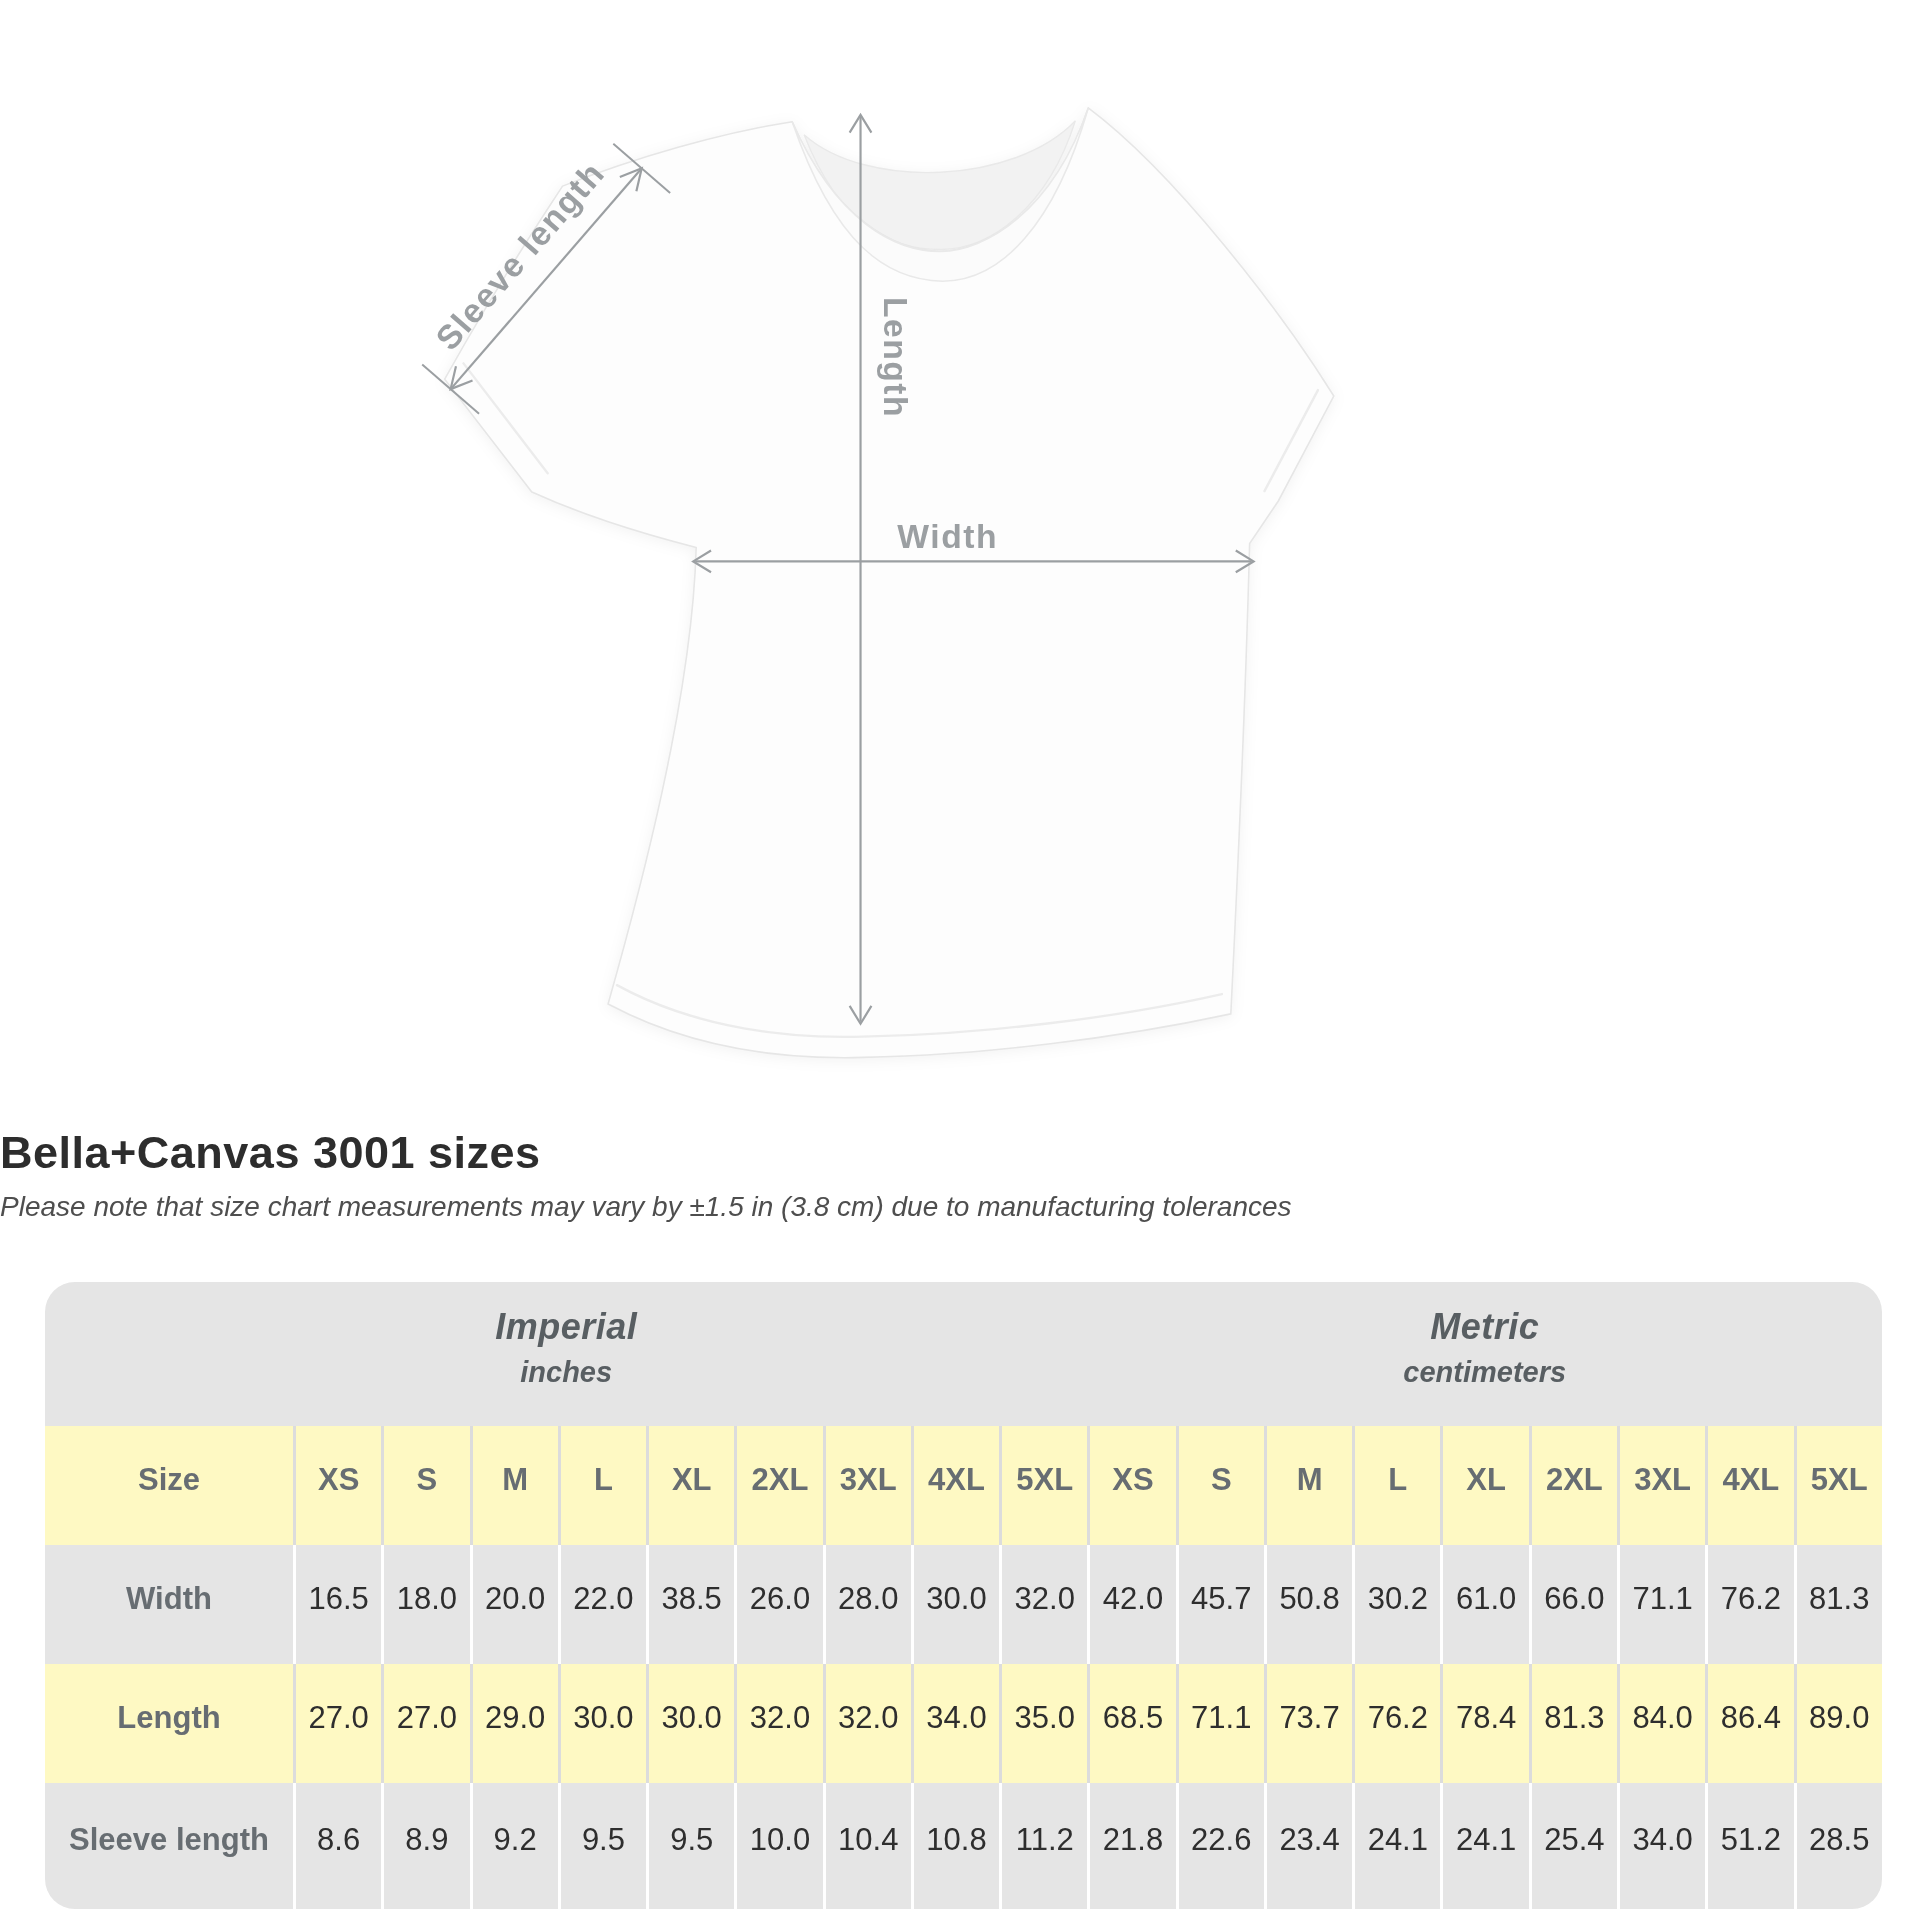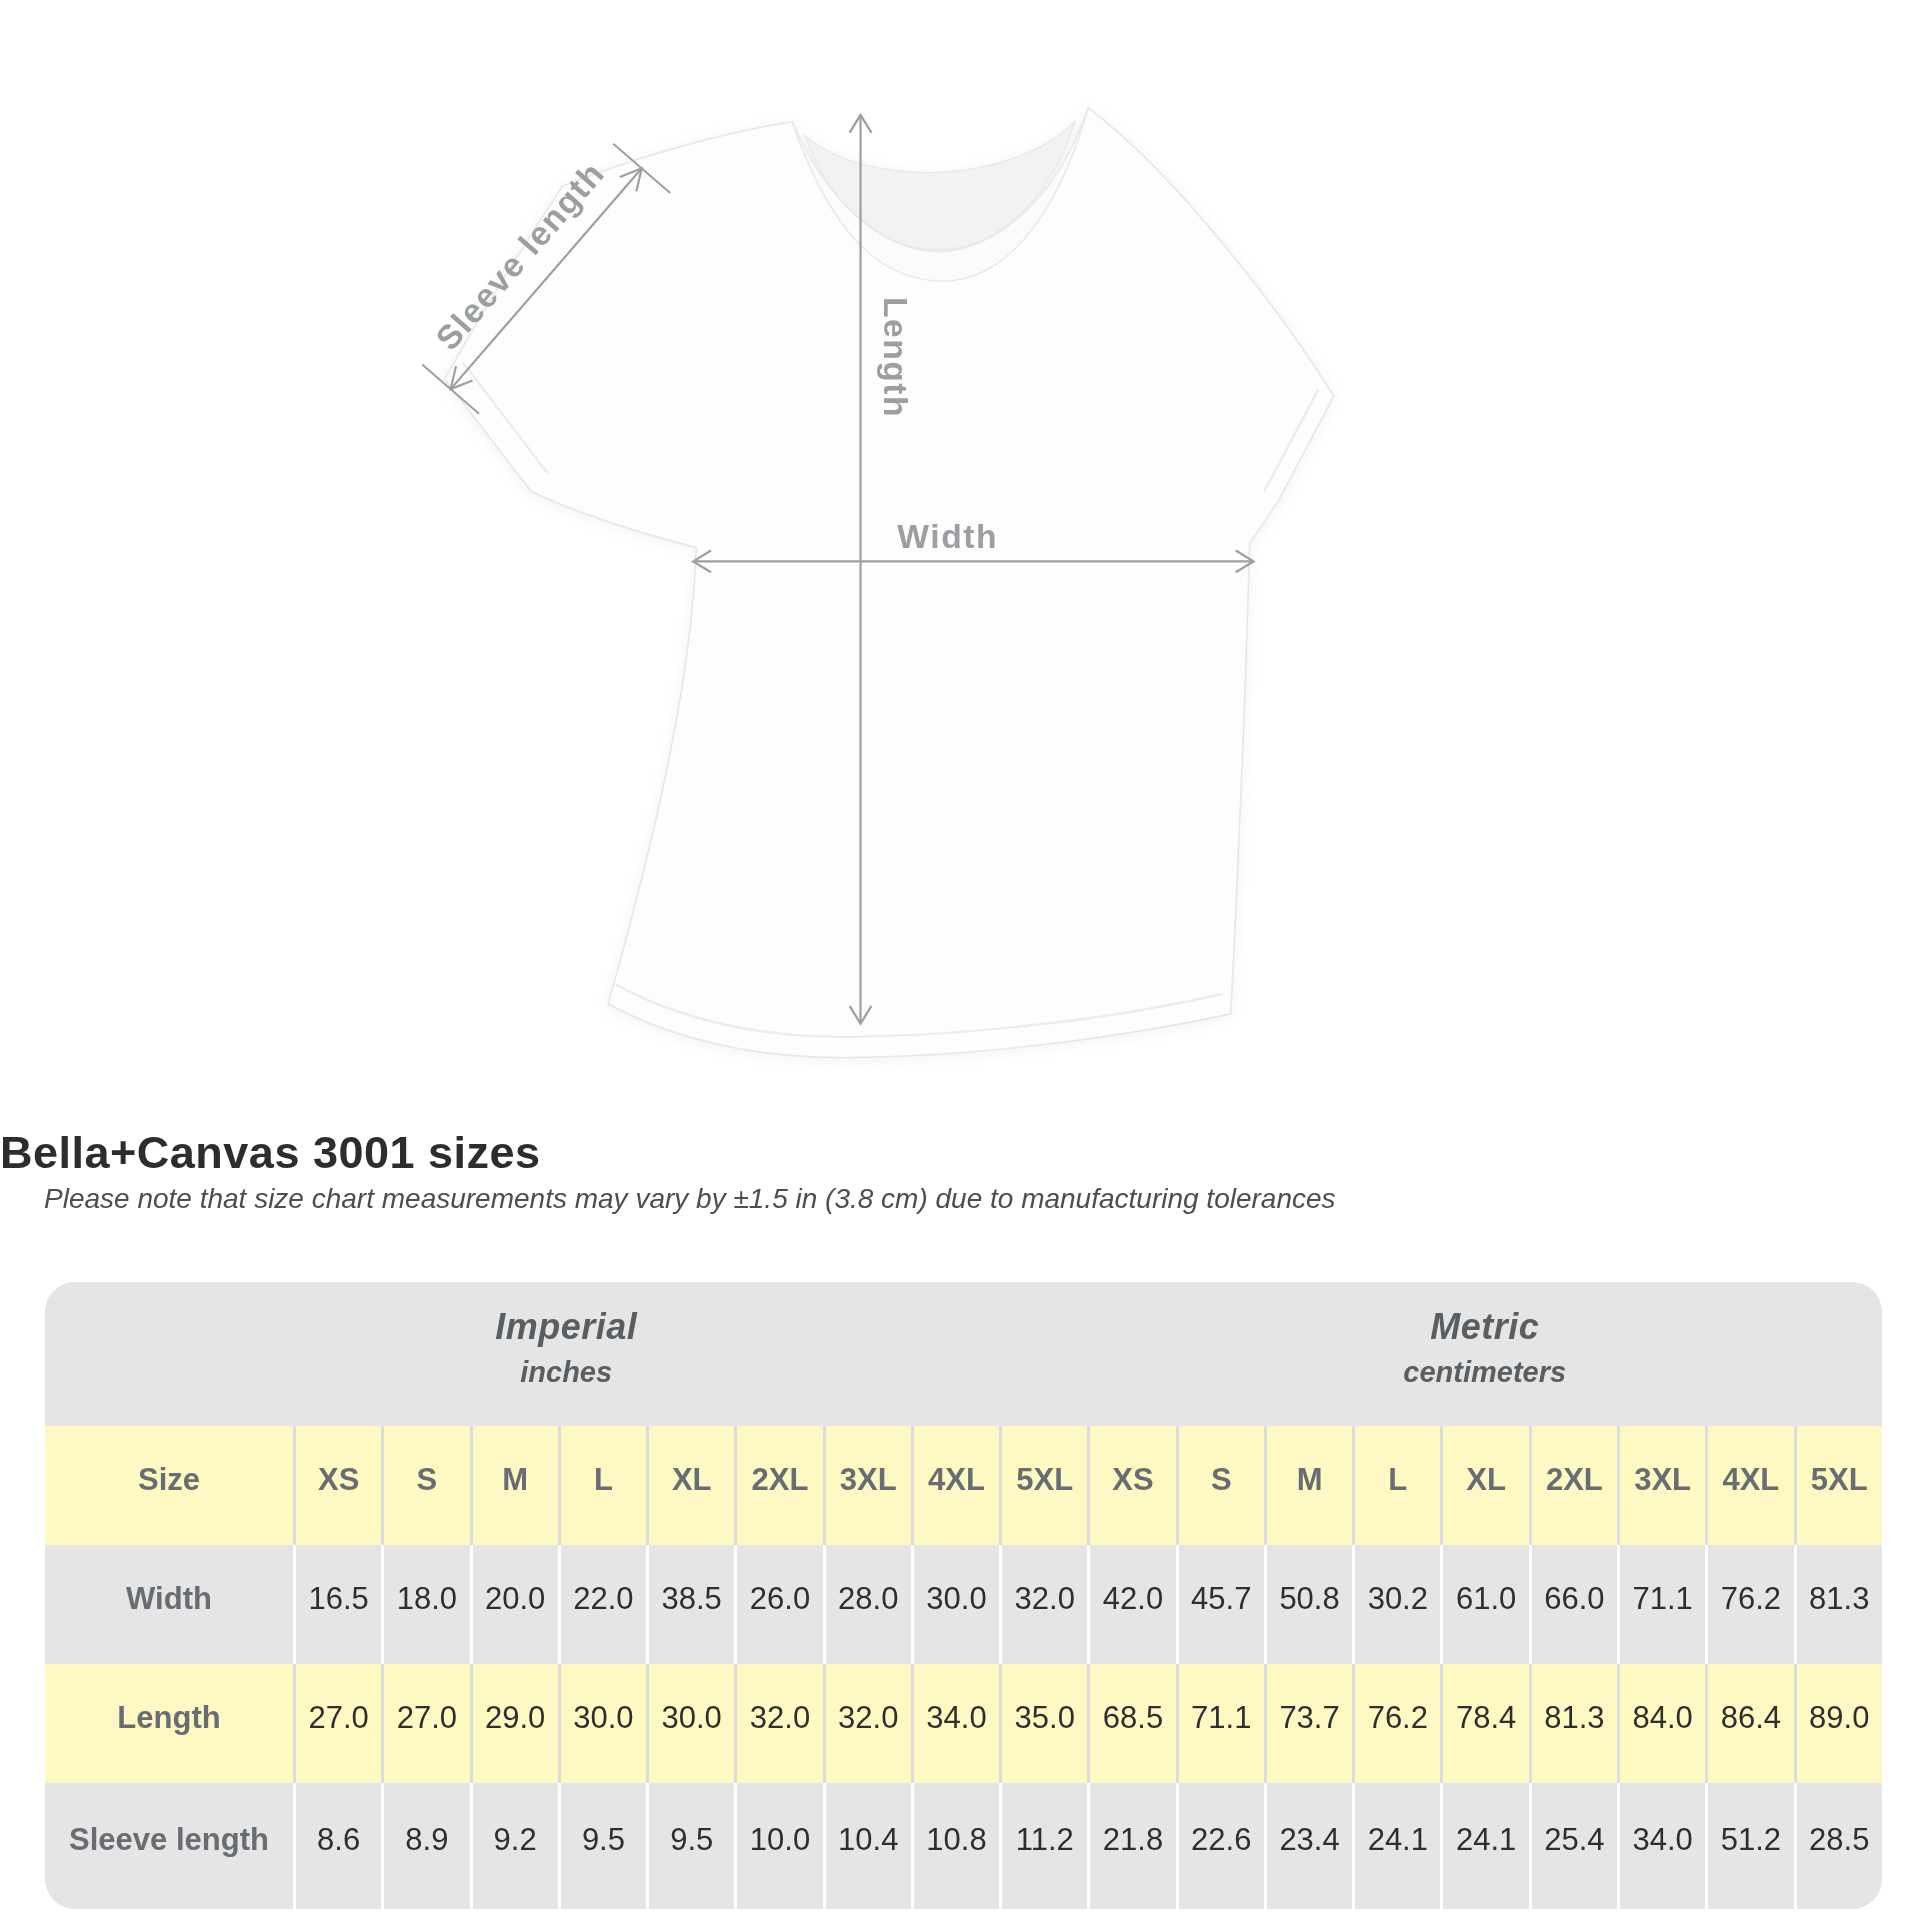--- a/index.html
+++ b/index.html
@@ -27,21 +27,21 @@
   .neck-interior{fill:#f2f2f2;stroke:#e9e9e9;stroke-width:1.4;}
   .collar-band{fill:#fbfbfb;stroke:#e9e9e9;stroke-width:1.6;}
   .seam{fill:none;stroke:#ececec;stroke-width:2.4;stroke-linecap:round;}
   .anno-line{fill:none;stroke:var(--annotation);stroke-width:2.2;}
   .anno-head{fill:none;stroke:var(--annotation);stroke-width:2.2;stroke-linejoin:miter;}
   .anno-tick{fill:none;stroke:var(--annotation);stroke-width:2;}
   .anno-text{fill:var(--annotation);font-size:34px;font-weight:bold;letter-spacing:1.5px;}
   
   .caption{position:absolute;left:0;top:1127px;width:100%;text-align:left;}
   .caption h1{margin:0;font-size:45px;font-weight:bold;color:var(--title_text);letter-spacing:0.5px;}
-  .caption p{margin:4px 0 0 0;font-size:28px;font-style:italic;color:var(--subtitle_text);padding-left:44px;}
+  .caption p{margin:12px 0 0 0;font-size:28px;font-style:italic;color:var(--subtitle_text);}
   
   .table-wrap{position:absolute;left:45px;top:1282px;width:1837px;border-radius:30px;overflow:hidden;background:#fff;}
   table{width:100%;border-collapse:separate;border-spacing:0;table-layout:fixed;}
   col.c-label{width:248px;}
   th,td{padding:0 0 12px 0;text-align:center;vertical-align:middle;overflow:hidden;}
   .group-row th{height:144px;background:var(--table_band);padding:0;}
   .group-inner{display:flex;flex-direction:column;justify-content:center;align-items:center;height:100%;padding-bottom:14px;box-sizing:border-box;}
   .g-label{font-size:36px;font-weight:bold;font-style:italic;color:#585e62;letter-spacing:0.5px;}
   .g-unit{margin-top:8px;font-size:29px;font-style:italic;color:#585e62;}
   .size-row th{height:107px;}

